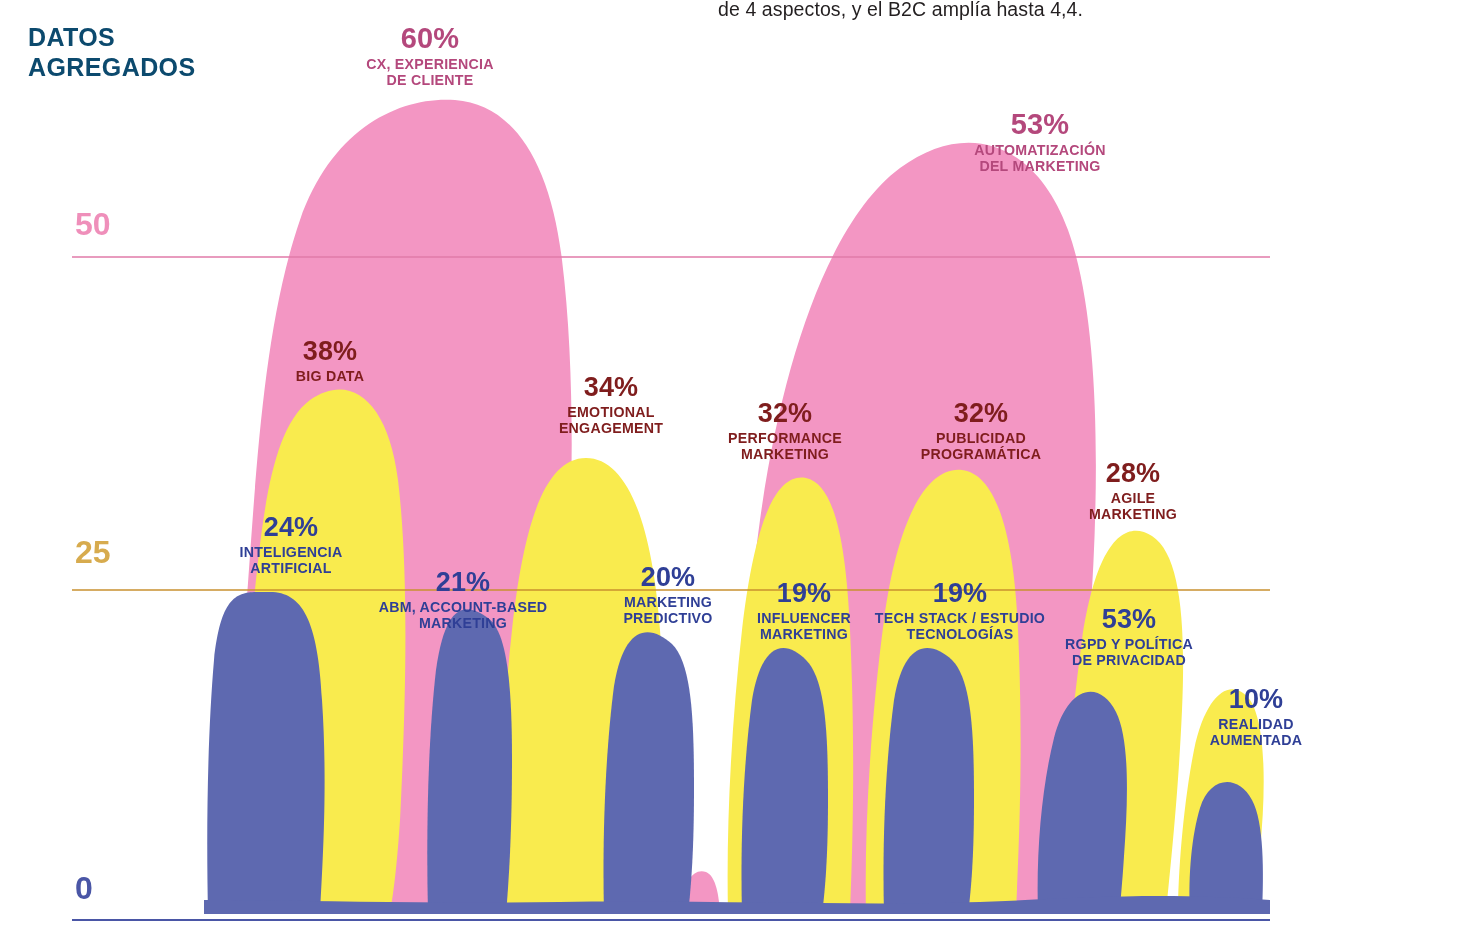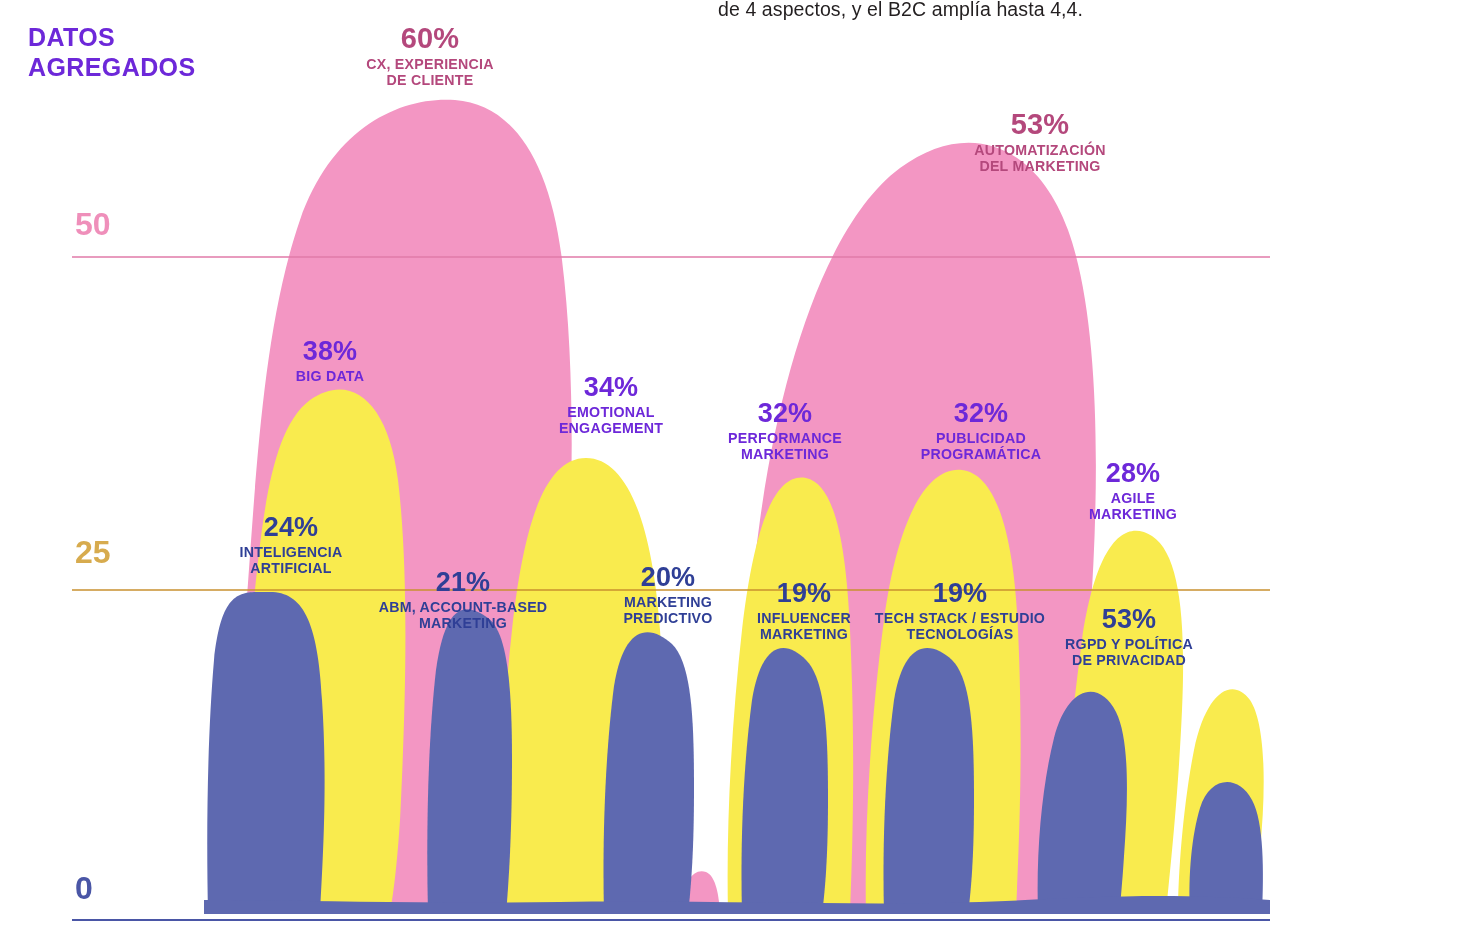--- a/index.html
+++ b/index.html
@@ -18,21 +18,21 @@
     font-size:19.5px;line-height:26px;
     color:#231f20;font-weight:400;
     white-space:nowrap;
     letter-spacing:.1px;
   }
 
   
   .title{
     position:absolute;left:28px;top:22px;
     font-size:25px;line-height:30px;
-    font-weight:700;color:#6d28d9;
+    font-weight:700;color:#0c4a6e;
     letter-spacing:.4px;
   }
 
   
   #chart{position:absolute;left:0;top:0;width:1468px;height:948px;}
 
   
   .axis-label{
     position:absolute;font-weight:700;font-size:32px;
   }
@@ -46,21 +46,21 @@
     line-height:1.12;
   }
   .dlabel .pct{
     display:block;font-weight:700;font-size:27px;letter-spacing:.2px;
     margin-bottom:3px;
   }
   .dlabel .nm{
     display:block;font-weight:700;font-size:14.2px;letter-spacing:.25px;
   }
   .c-pink .pct,.c-pink .nm{color:#b4487c;}
-  .c-dark .pct,.c-dark .nm{color:#6d28d9;}
+  .c-dark .pct,.c-dark .nm{color:#7f1d1d;}
   .c-blue .pct,.c-blue .nm{color:#2f3f96;}
 
   .dlabel.pct-big .pct{font-size:29px;}
 </style>
 </head>
 <body>
 
 <div id="stage">
 
   <div class="top-sentence">de 4 aspectos, y el B2C amplía hasta 4,4.</div>
@@ -264,14 +264,19 @@
     <span class="nm">TECH STACK / ESTUDIO</span>
     <span class="nm">TECNOLOGÍAS</span>
   </div>
 
   <div class="dlabel c-blue" style="left:1034px;top:604px;width:190px;">
     <span class="pct">53%</span>
     <span class="nm">RGPD Y POLÍTICA</span>
     <span class="nm">DE PRIVACIDAD</span>
   </div>
 
+  <div class="dlabel c-blue" style="left:1166px;top:684px;width:180px;">
+    <span class="pct">10%</span>
+    <span class="nm">REALIDAD</span>
+    <span class="nm">AUMENTADA</span>
+  </div>
 
 </div>
 
 </body></html>

